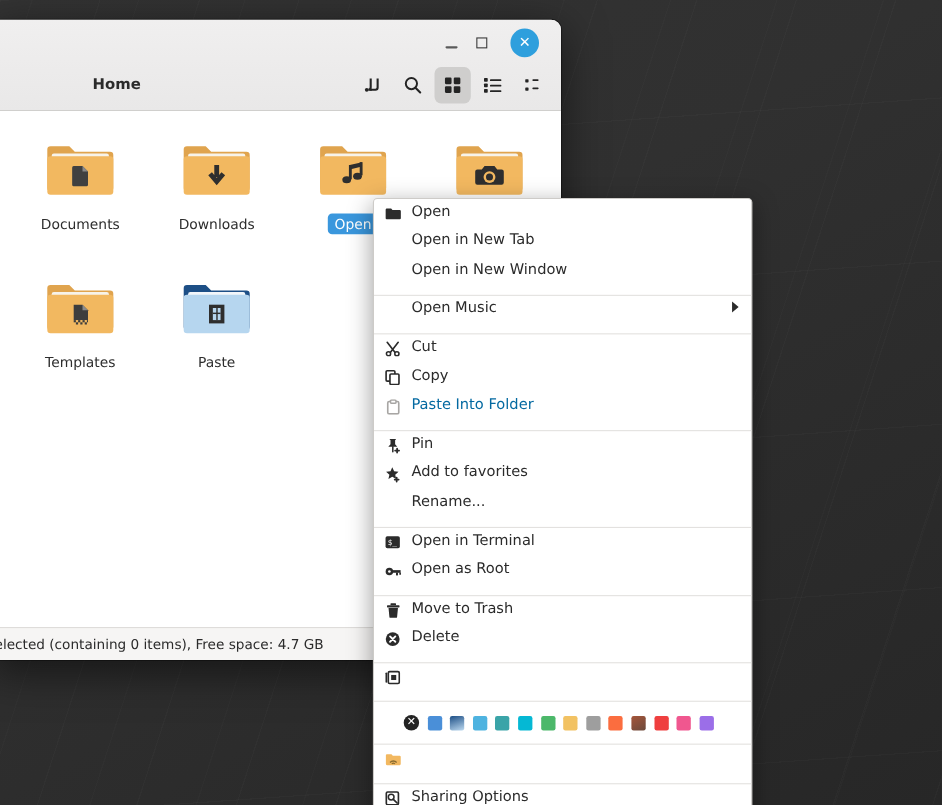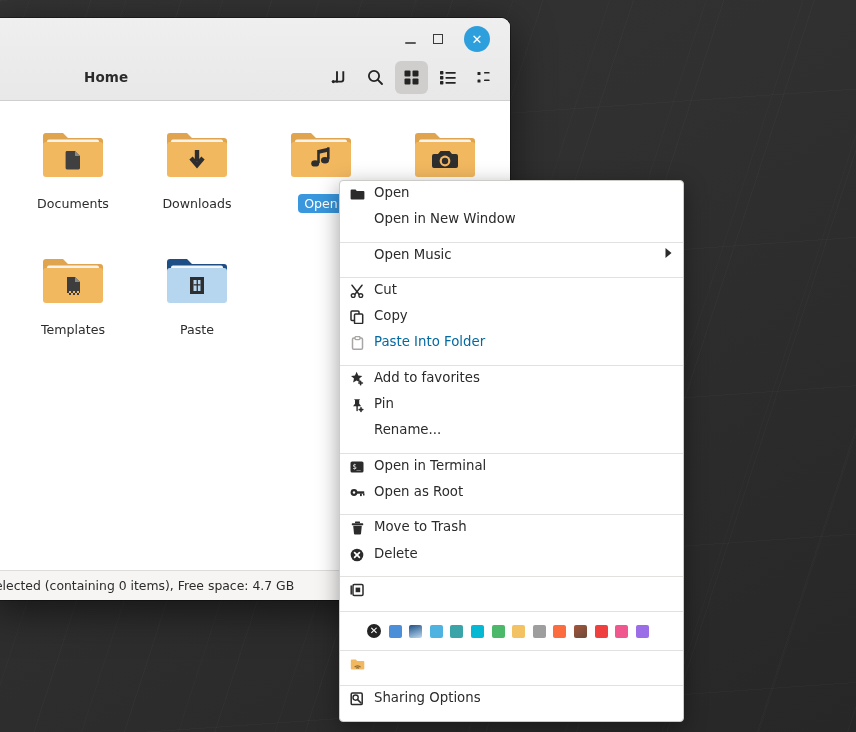--- a/index.html
+++ b/index.html
@@ -306,20 +306,24 @@
 
   <div class="mi">
     <span class="mi-ico">
       <svg width="15" height="13" viewBox="0 0 15 13">
         <path d="M.6 2.6a1 1 0 0 1 1-1h4l1.2 1.4h6.6a1 1 0 0 1 1 1v6.4a1 1 0 0 1-1 1H1.6a1 1 0 0 1-1-1z" fill="#2b2b2b"></path>
       </svg>
     </span>
     <span class="mi-label">Open</span>
   </div>
 
+  <div class="mi">
+    <span class="mi-ico"></span>
+    <span class="mi-label">Open in New Tab</span>
+  </div>
 
   <div class="mi">
     <span class="mi-ico"></span>
     <span class="mi-label">Open in New Window</span>
   </div>
 
   <div class="msep"></div>
 
   <div class="mi">
     <span class="mi-ico"></span>
@@ -362,36 +366,36 @@
       </svg>
     </span>
     <span class="mi-label">Paste Into Folder</span>
   </div>
 
   <div class="msep"></div>
 
   <div class="mi">
     <span class="mi-ico">
       <svg width="15" height="15" viewBox="0 0 15 15">
-        <path d="M6.6 .8 L8.3 4.5 L12.3 4.9 L9.3 7.6 L10.2 11.5 L6.6 9.5 L3.1 11.5 L4 7.6 L1 4.9 L5 4.5 Z" fill="#2b2b2b"></path>
-        <path d="M10.6 10.2 v3.6 M8.8 12 h3.6" stroke="#2b2b2b" stroke-width="1.6" stroke-linecap="round"></path>
-      </svg>
-    </span>
-    <span class="mi-label">Add to favorites</span>
-  </div>
-
-  <div class="mi">
-    <span class="mi-ico">
-      <svg width="15" height="15" viewBox="0 0 15 15">
         <path d="M4 1.2 h6.2 l-1 1 v3.6 l2 2.4 h-8.2 l2 -2.4 v-3.6 z" fill="#2b2b2b"></path>
         <path d="M7.1 8.2 v4.4" stroke="#2b2b2b" stroke-width="1.4" stroke-linecap="round"></path>
         <path d="M11 9.8 v3.6 M9.2 11.6 h3.6" stroke="#2b2b2b" stroke-width="1.6" stroke-linecap="round"></path>
       </svg>
     </span>
     <span class="mi-label">Pin</span>
+  </div>
+
+  <div class="mi">
+    <span class="mi-ico">
+      <svg width="15" height="15" viewBox="0 0 15 15">
+        <path d="M6.6 .8 L8.3 4.5 L12.3 4.9 L9.3 7.6 L10.2 11.5 L6.6 9.5 L3.1 11.5 L4 7.6 L1 4.9 L5 4.5 Z" fill="#2b2b2b"></path>
+        <path d="M10.6 10.2 v3.6 M8.8 12 h3.6" stroke="#2b2b2b" stroke-width="1.6" stroke-linecap="round"></path>
+      </svg>
+    </span>
+    <span class="mi-label">Add to favorites</span>
   </div>
 
   <div class="mi">
     <span class="mi-ico"></span>
     <span class="mi-label">Rename...</span>
   </div>
 
   <div class="msep"></div>
 
   <div class="mi">

